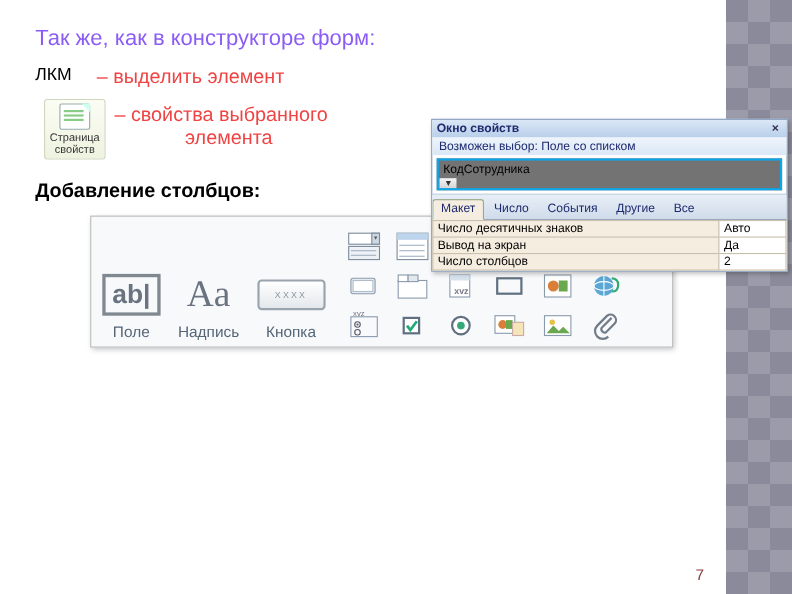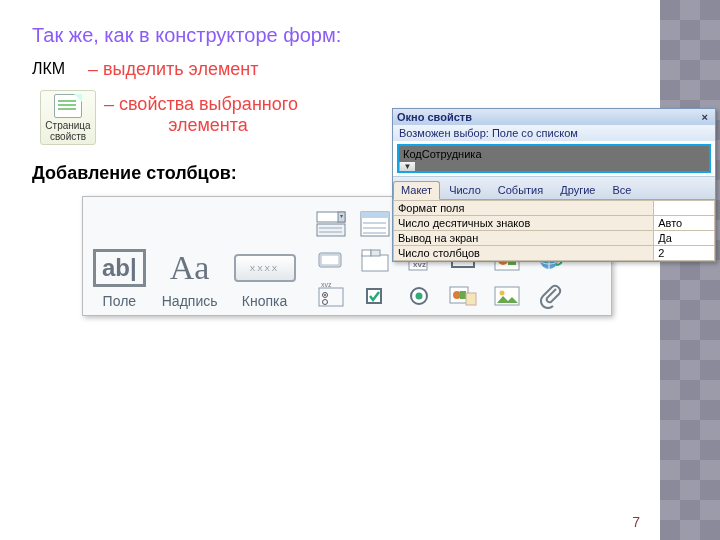--- a/index.html
+++ b/index.html
@@ -284,24 +284,20 @@
   </div>
   <div class="tabs">
     <div class="tab active">Макет</div>
     <div class="tab">Число</div>
     <div class="tab">События</div>
     <div class="tab">Другие</div>
     <div class="tab">Все</div>
   </div>
   <table>
     <tbody>
-        <tr>
-          <td>Формат поля</td>
-          <td class="val"></td>
-        </tr>
     <tr>
           <td>Число десятичных знаков</td>
           <td class="val">Авто</td>
         </tr>
     <tr>
           <td>Вывод на экран</td>
           <td class="val">Да</td>
         </tr>
     <tr>
           <td>Число столбцов</td>

